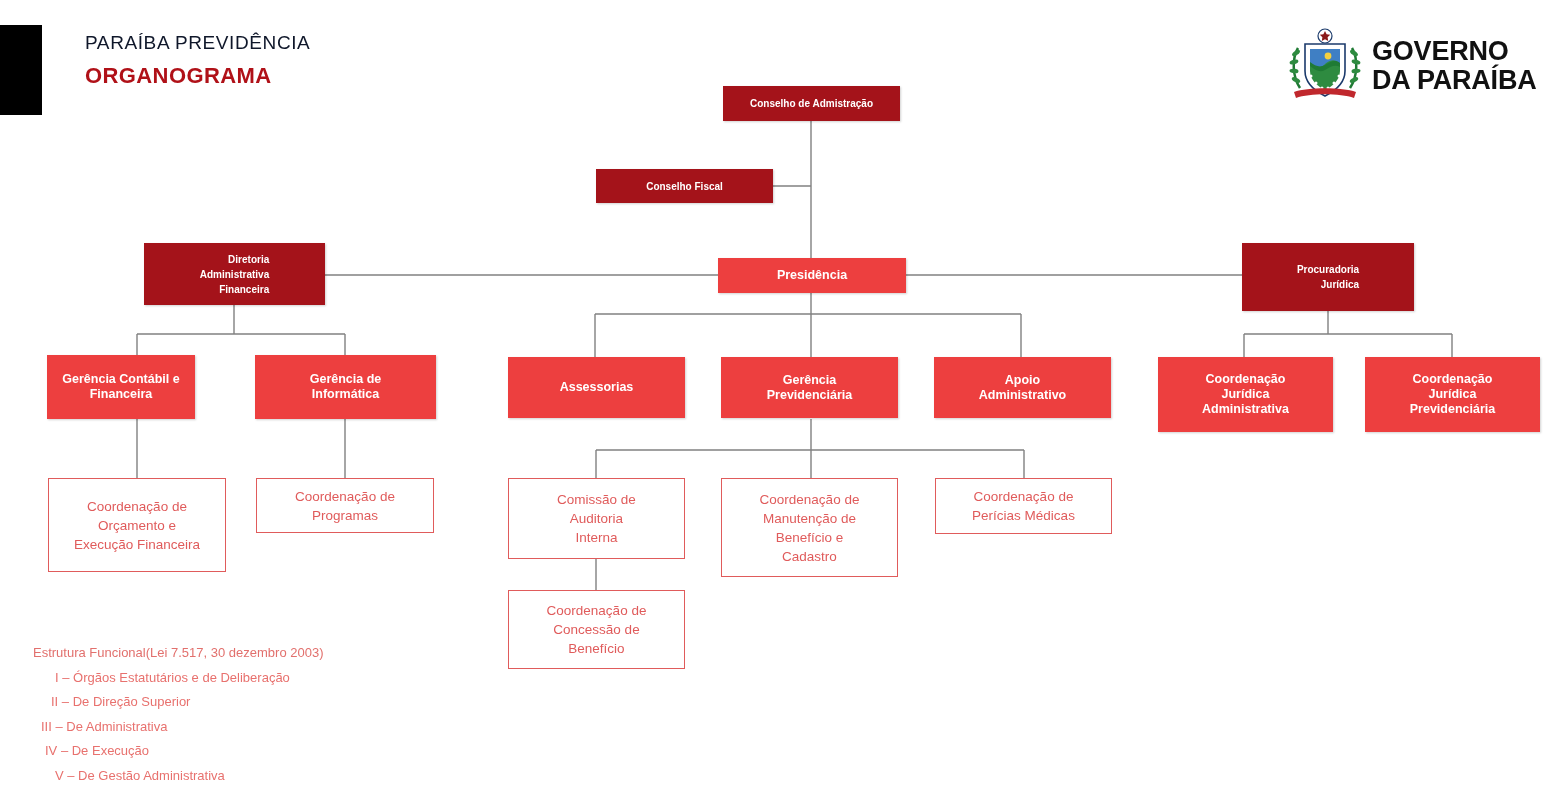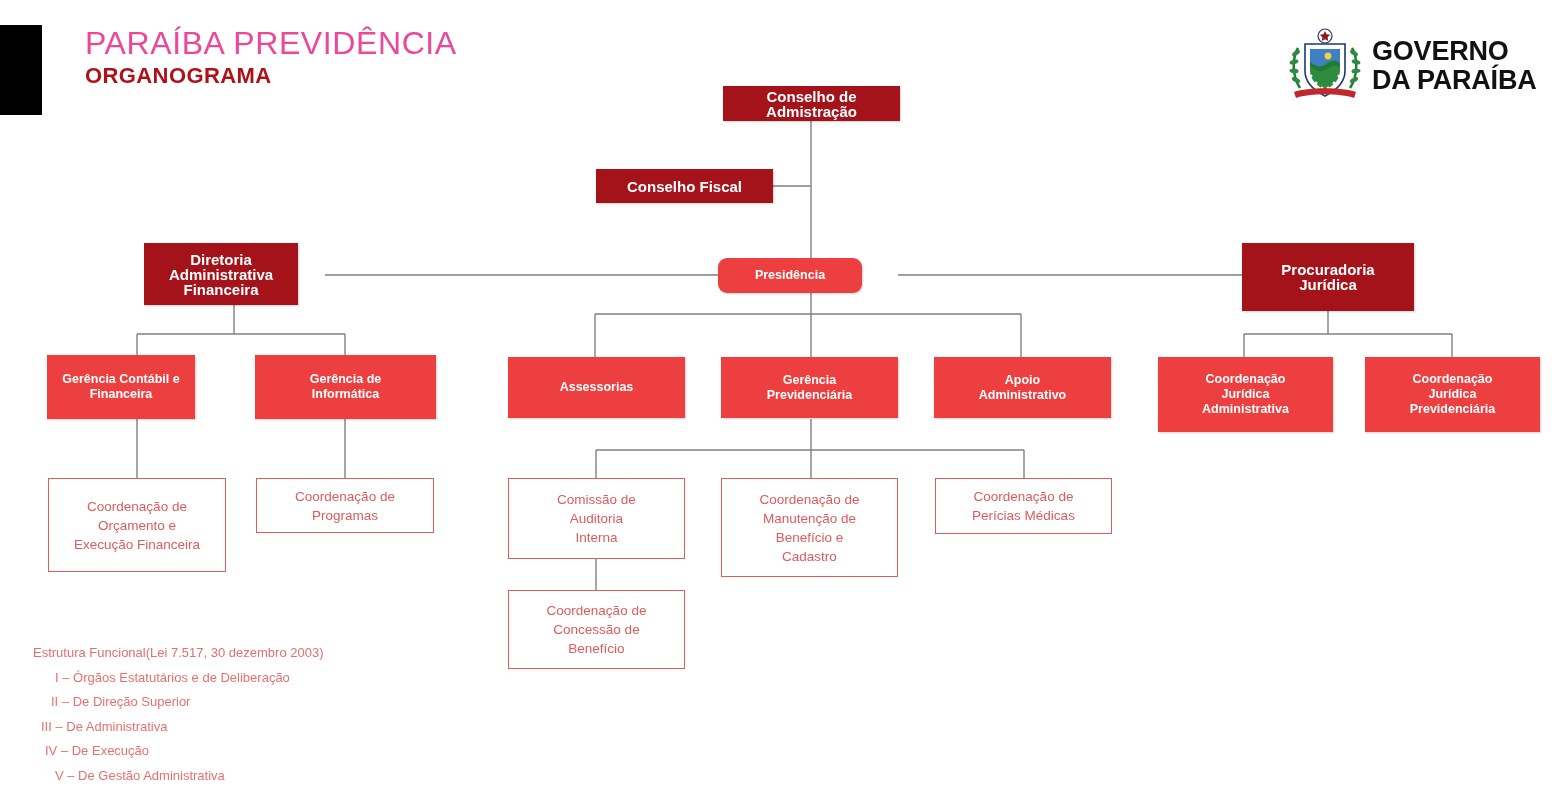--- a/index.html
+++ b/index.html
@@ -26,23 +26,23 @@
     width: 42px;
     height: 90px;
     background: #000000;
   }
   .title-block {
     position: absolute;
     left: 85px;
     top: 28px;
   }
   .title-line1 {
-    font-size: 32px;
+    font-size: 19px;
     letter-spacing: 0.6px;
-    color: #ec4899;
+    color: #0f172a;
     font-weight: 400;
     line-height: 30px;
     white-space: nowrap;
   }
   .title-line2 {
     font-size: 22px;
     letter-spacing: 0.4px;
     color: #B01118;
     font-weight: bold;
     line-height: 36px;
@@ -84,23 +84,24 @@
     align-items: center;
     justify-content: center;
     text-align: center;
     line-height: 15px;
     padding: 2px 4px;
   }
   .node span { display: block; }
   .node.dark {
     background: #A4131A;
     color: #ffffff;
-    font-size: 15px;
+    font-size: 10px;
     font-weight: bold;
     box-shadow: 1px 1px 2px rgba(0,0,0,0.18);
+    text-align: right;
   }
   .node.bright {
     background: #ED3F3F;
     color: #ffffff;
     font-size: 12.5px;
     font-weight: bold;
     box-shadow: 1px 1px 2px rgba(0,0,0,0.18);
   }
   .node.outline {
     background: #ffffff;
@@ -231,25 +232,25 @@
   </svg>
 
   <div class="node dark" style="left:723px; top:86px; width:177px; height:35px;">
     <span>Conselho de Admistração</span>
   </div>
 
   <div class="node dark" style="left:596px; top:169px; width:177px; height:34px;">
     <span>Conselho Fiscal</span>
   </div>
 
-  <div class="node bright" style="left:718px; top:258px; width:144px; height:35px;border-radius:9px;">
+  <div class="node bright" style="left:718px; top:258px; width:188px; height:35px;">
     <span>Presidência</span>
   </div>
 
-  <div class="node dark" style="left:144px; top:243px; width:154px; height:62px;">
+  <div class="node dark" style="left:144px; top:243px; width:181px; height:62px;">
     <div>
       <span>Diretoria</span>
       <span>Administrativa</span>
       <span>Financeira</span>
     </div>
   </div>
 
   <div class="node dark" style="left:1242px; top:243px; width:172px; height:68px;">
     <div>
       <span>Procuradoria</span>

